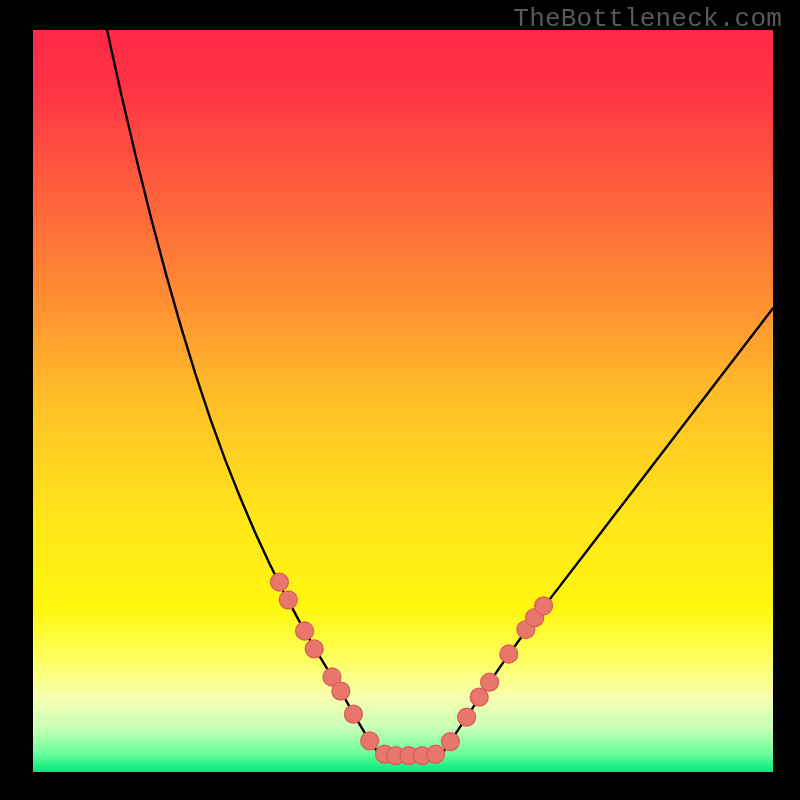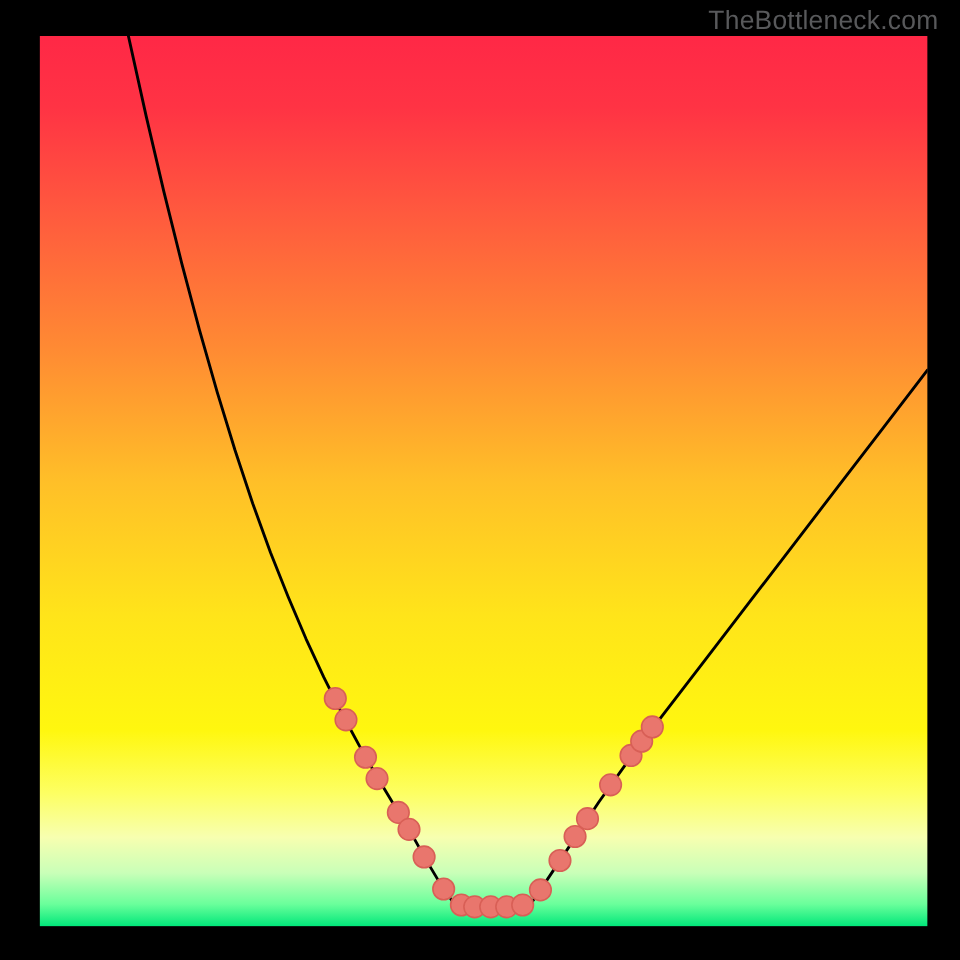--- a/index.html
+++ b/index.html
@@ -17,22 +17,22 @@
   }
   .frame {
     position: absolute;
     box-sizing: border-box;
     background: #000000;
   }
   .watermark {
     position: absolute;
     top: 4px;
     right: 18px;
-    font-family: Liberation Sans, sans-serif;
-    font-size: 22px;
+    font-family: Liberation Mono, monospace;
+    font-size: 26px;
     font-weight: 400;
     color: #58595b;
     letter-spacing: 0.2px;
     z-index: 50;
   }
   svg {
     display: block;
   }
 </style>
 </head>

